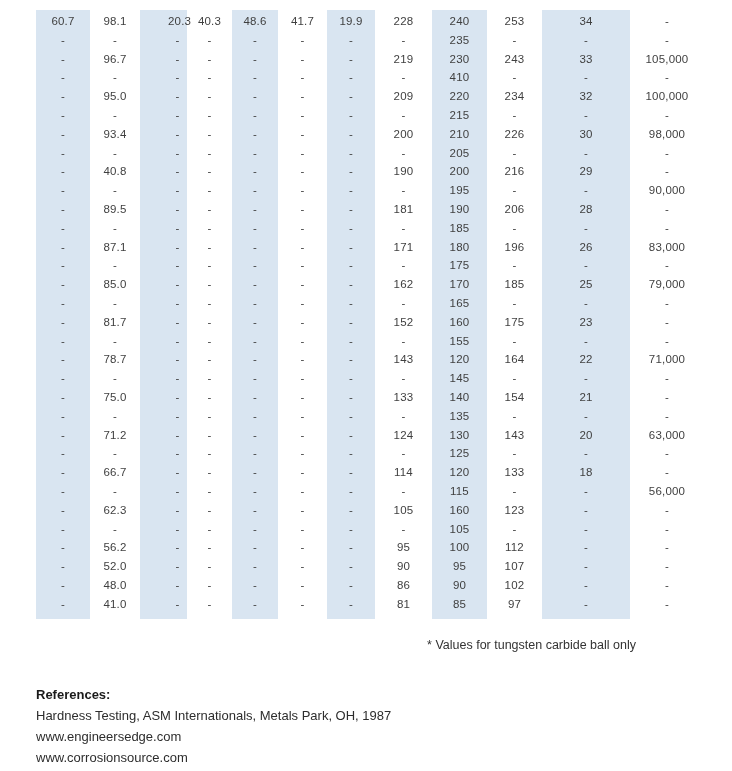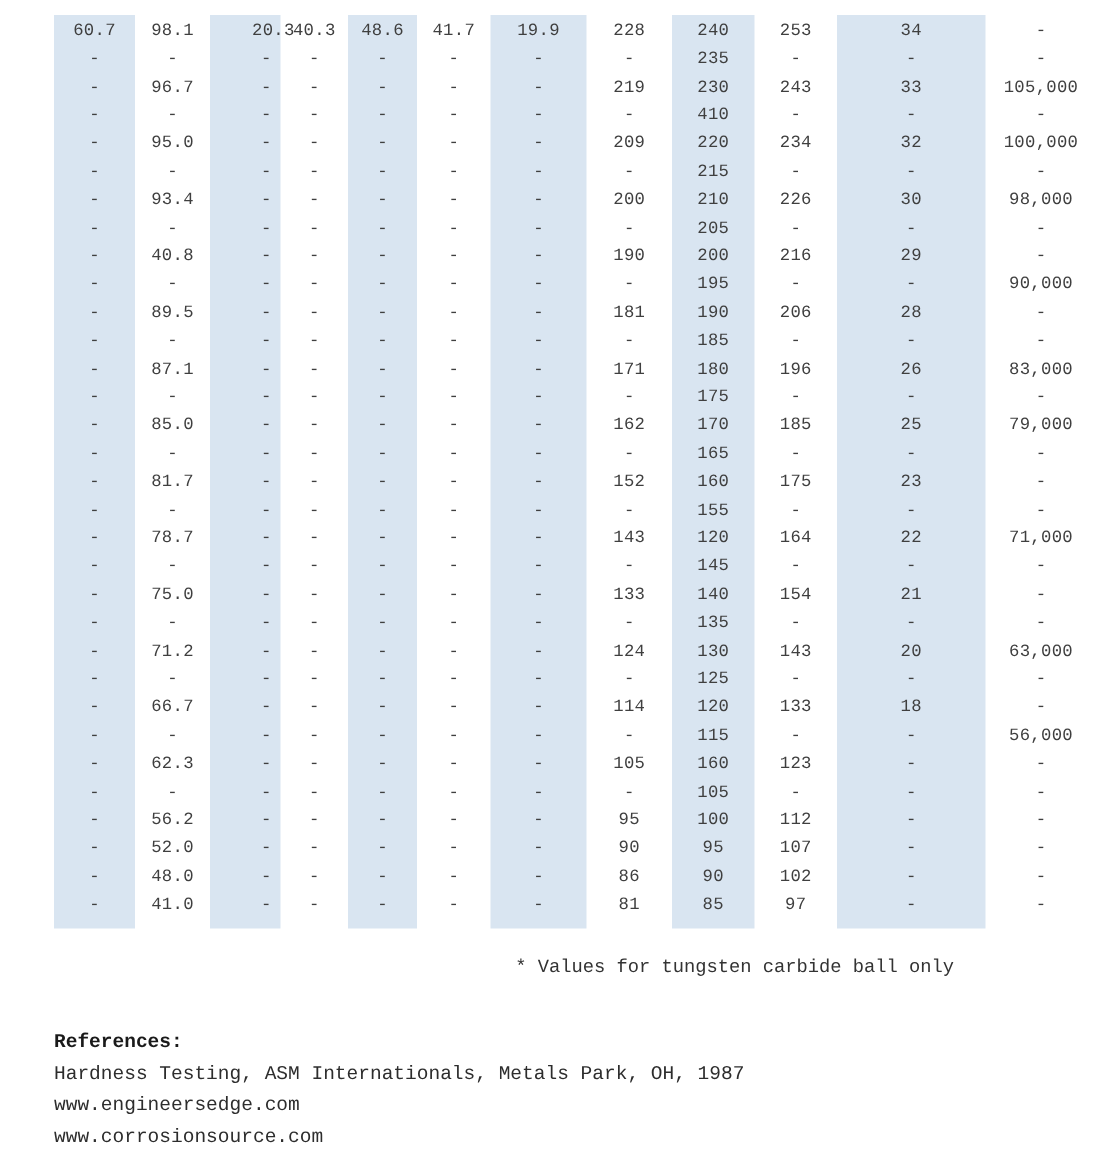--- a/index.html
+++ b/index.html
@@ -1,43 +1,43 @@
 <!DOCTYPE html>
 <html style="--bg: #ffffff; --band: #d9e5f1; --table-text: #3f3f3f; --footnote-text: #333333; --heading-text: #1a1a1a; --reference-text: #2d2d2d;"><head>
 <meta charset="utf-8">
 <style>
   html, body { margin: 0; padding: 0; }
   .page {
     position: relative;
     width: 732px;
     height: 771px;
     background: var(--bg, #ffffff);
-    font-family: Liberation Mono, monospace;
+    font-family: Liberation Sans, sans-serif;
     overflow: hidden;
   }
   .conv-table {
     display: flex;
     margin: 10px 0 0 36px;
   }
   .col {
     box-sizing: border-box;
     padding: 2px 0 5px 0;
   }
   .col:nth-child(odd) { background: var(--band, #d9e5f1); }
   .col:nth-child(1)  { width: 54px; }
   .col:nth-child(2)  { width: 50px; }
   .col:nth-child(3)  { width: 47px; padding-left: 28px; }
   .col:nth-child(4)  { width: 45px; }
   .col:nth-child(5)  { width: 46px; }
   .col:nth-child(6)  { width: 49px; }
-  .col:nth-child(7)  { width: 64px; }
+  .col:nth-child(7)  { width: 48px; }
   .col:nth-child(8)  { width: 57px; }
   .col:nth-child(9)  { width: 55px; }
   .col:nth-child(10) { width: 55px; }
-  .col:nth-child(11) { width: 99px; }
+  .col:nth-child(11) { width: 88px; }
   .col:nth-child(12) { width: 74px; }
   .cell {
     height: 18.8px;
     line-height: 18.8px;
     font-size: 11.5px;
     letter-spacing: 0.2px;
     text-align: center;
     color: var(--table-text, #3f3f3f);
     white-space: nowrap;
   }

